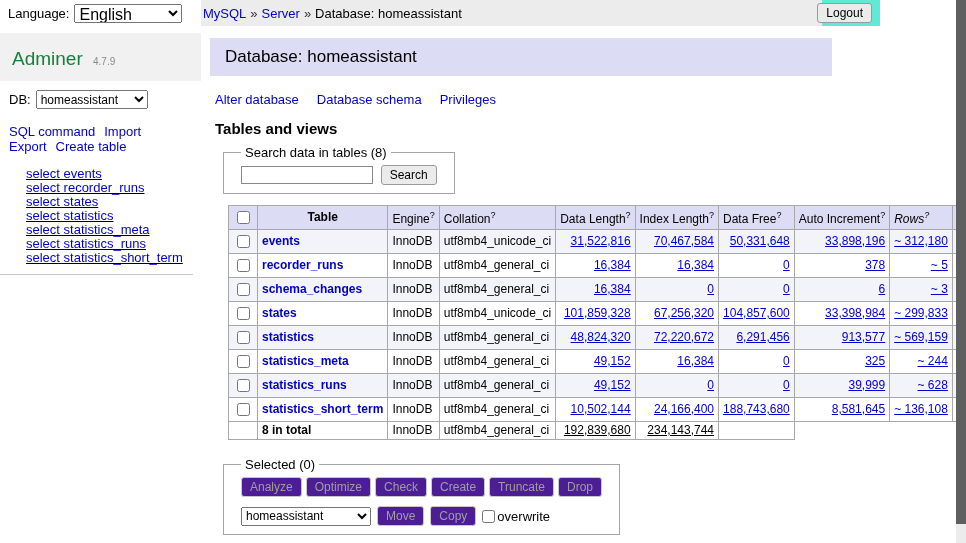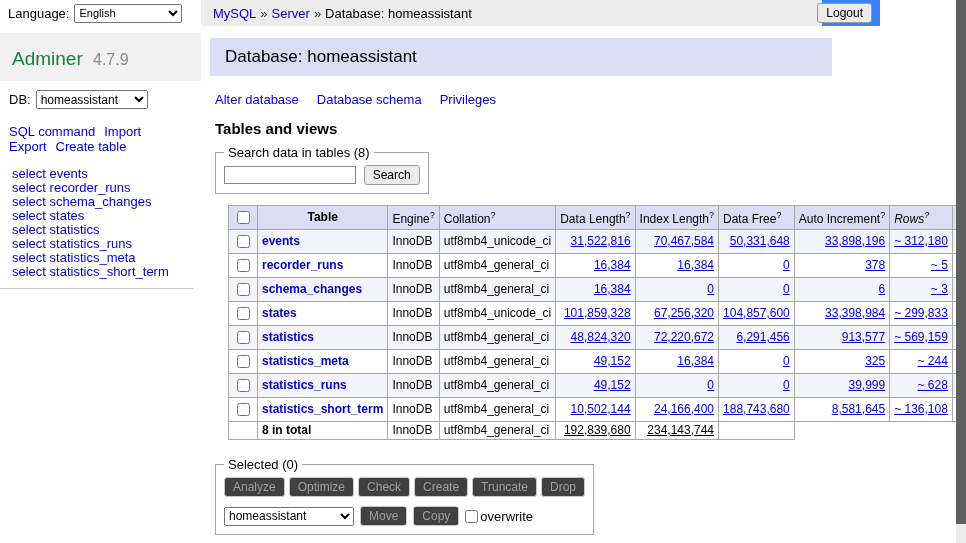--- a/index.html
+++ b/index.html
@@ -10,57 +10,57 @@
     font-size: 13px; color: #000; background: #fff;
     overflow: hidden; position: relative;
   }
   a { color: var(--link, #0000cc); text-decoration: none; cursor: pointer; }
 
   .page { width: 880px; border-radius: 23px; }
 
   
   .topbar { display: flex; height: 26px; align-items: stretch; }
   .lang-area { width: 201px; flex-shrink: 0; display: flex; align-items: center; gap: 5px; padding-left: 8px; background: #fff; }
-  .lang-area select { font-size: 11px; width: 108px; height: 19px; }
-  .breadcrumb { flex: 1; background: var(--breadcrumb-bg, #ececec); display: flex; align-items: center; padding-left: 12px; gap: 4px; white-space: nowrap; }
+  .lang-area select { font-size: 16px; width: 108px; height: 19px; }
+  .breadcrumb { flex: 1; background: var(--breadcrumb-bg, #ececec); display: flex; align-items: center; padding-left: 2px; gap: 4px; white-space: nowrap; }
   .breadcrumb .sep { color: #333; }
-  .logout-area { width: 58px; flex-shrink: 0; background: #3b82f6; display: flex; align-items: center; justify-content: flex-end; padding-right: 8px; }
+  .logout-area { width: 58px; flex-shrink: 0; background: #5eead4; display: flex; align-items: center; justify-content: flex-end; padding-right: 8px; }
 
   
   .content-row { display: flex; align-items: flex-start; }
 
   
   .sidebar { width: 201px; flex-shrink: 0; }
   .logo { margin: 7px 0 0 0; background: var(--sidebar-logo-bg, #f1f1f1); padding: 8px 12px 9px; font-weight: normal; }
   .app-name { color: #15803d; font-size: 19px; }
-  .app-version { color: #8a8a8a; font-size: 16px; margin-left: 3px; }
+  .app-version { color: #8a8a8a; font-size: 10px; margin-left: 3px; }
   .sidebar-body { padding-left: 9px; }
   .db-row { margin-top: 9px; display: flex; align-items: center; gap: 5px; }
   .db-row select { width: 112px; font-size: 12px; height: 19px; }
   .action-links { margin: 15px 0 0; line-height: 15px; }
   .action-links a { margin-right: 9px; }
-  .table-links { margin: 13px 3px 0; }
+  .table-links { margin: 13px 17px 0; text-decoration: underline; }
   .table-links a { display: block; line-height: 13px; margin-bottom: 1px; }
   .sidebar hr { border: 0; border-top: 1px solid #c9c9c9; margin: 10px 8px 0 0; }
 
   
   .main { flex: 1; padding: 0 48px 0 9px; min-width: 0; }
   .page-title { background: var(--title-bg, #dcdcf5); margin: 12px 0 0; padding: 9px 15px; font-size: 17px; font-weight: normal; }
   .main-body { padding-left: 5px; }
   .links-row { margin: 16px 0 0; }
   .links-row a { margin-right: 18px; }
   h3 { font-size: 15px; margin: 13px 0 0; }
 
-  fieldset { border: 1px solid #a5a5a5; padding: 5px 8px 8px; margin: 0; width: fit-content; }
+  fieldset { border: 1px solid #a5a5a5; padding: 5px 17px 8px; margin: 8px; width: fit-content; }
   legend { font-size: 13px; padding: 0 4px; }
   .search-fieldset { margin-top: 8px; }
   .search-fieldset input[type=text] { width: 132px; height: 18px; border: 1px solid #888; font-size: 12px; padding: 1px 3px; margin-right: 4px; }
 
   .btn { font-family: inherit; font-size: 12px; padding: 2px 8px; background: #ebebeb; border: 1px solid #9a9a9a; border-radius: 3px; color: #000; cursor: pointer; }
-  .btn:disabled { color: #9f9f9f; border-color: #c9c9c9; background: #404040; cursor: default; }
+  .btn:disabled { color: #9f9f9f; border-color: #c9c9c9; background: #4c1d95; cursor: default; }
 
   
   .data-table { border-collapse: collapse; margin: 11px 0 0 13px; font-size: 12px; }
   .data-table th, .data-table td { border: 1px solid #a8a8a8; padding: 2px 4px; line-height: 13px; height: 17px; white-space: nowrap; }
   .data-table thead th, .data-table thead td { background: var(--thead-bg, #dcdcf5); font-weight: normal; text-align: left; }
   .data-table thead th.col-table { font-weight: bold; text-align: center; }
   .data-table thead sup { font-size: 9px; }
   .data-table .check { width: 20px; text-align: center; }
   .data-table td.name a { font-weight: bold; }
   .data-table td.num { text-align: right; color: var(--link, #0000cc); text-decoration: underline; }
@@ -125,25 +125,24 @@
         <div class="db-row">
           <span>DB:</span>
           <select>
             <option>homeassistant</option>
           </select>
         </div>
         <p class="action-links" id="sidebar-action-links"><a>SQL command</a><a>Import</a><br><a>Export</a><a>Create table</a></p>
         <p class="table-links" id="sidebar-table-links">
             <a>select events</a>
             <a>select recorder_runs</a>
-            <a>select schema_changes</a>
             <a>select states</a>
             <a>select statistics</a>
+            <a>select statistics_meta</a>
             <a>select statistics_runs</a>
-            <a>select statistics_meta</a>
             <a>select statistics_short_term</a>
           </p>
       </div>
       <hr>
     </div>
 
     <div class="main">
       <h2 class="page-title">Database: homeassistant</h2>
       <div class="main-body">
         <p class="links-row" id="main-action-links"><a>Alter database</a><a>Database schema</a><a>Privileges</a></p>

